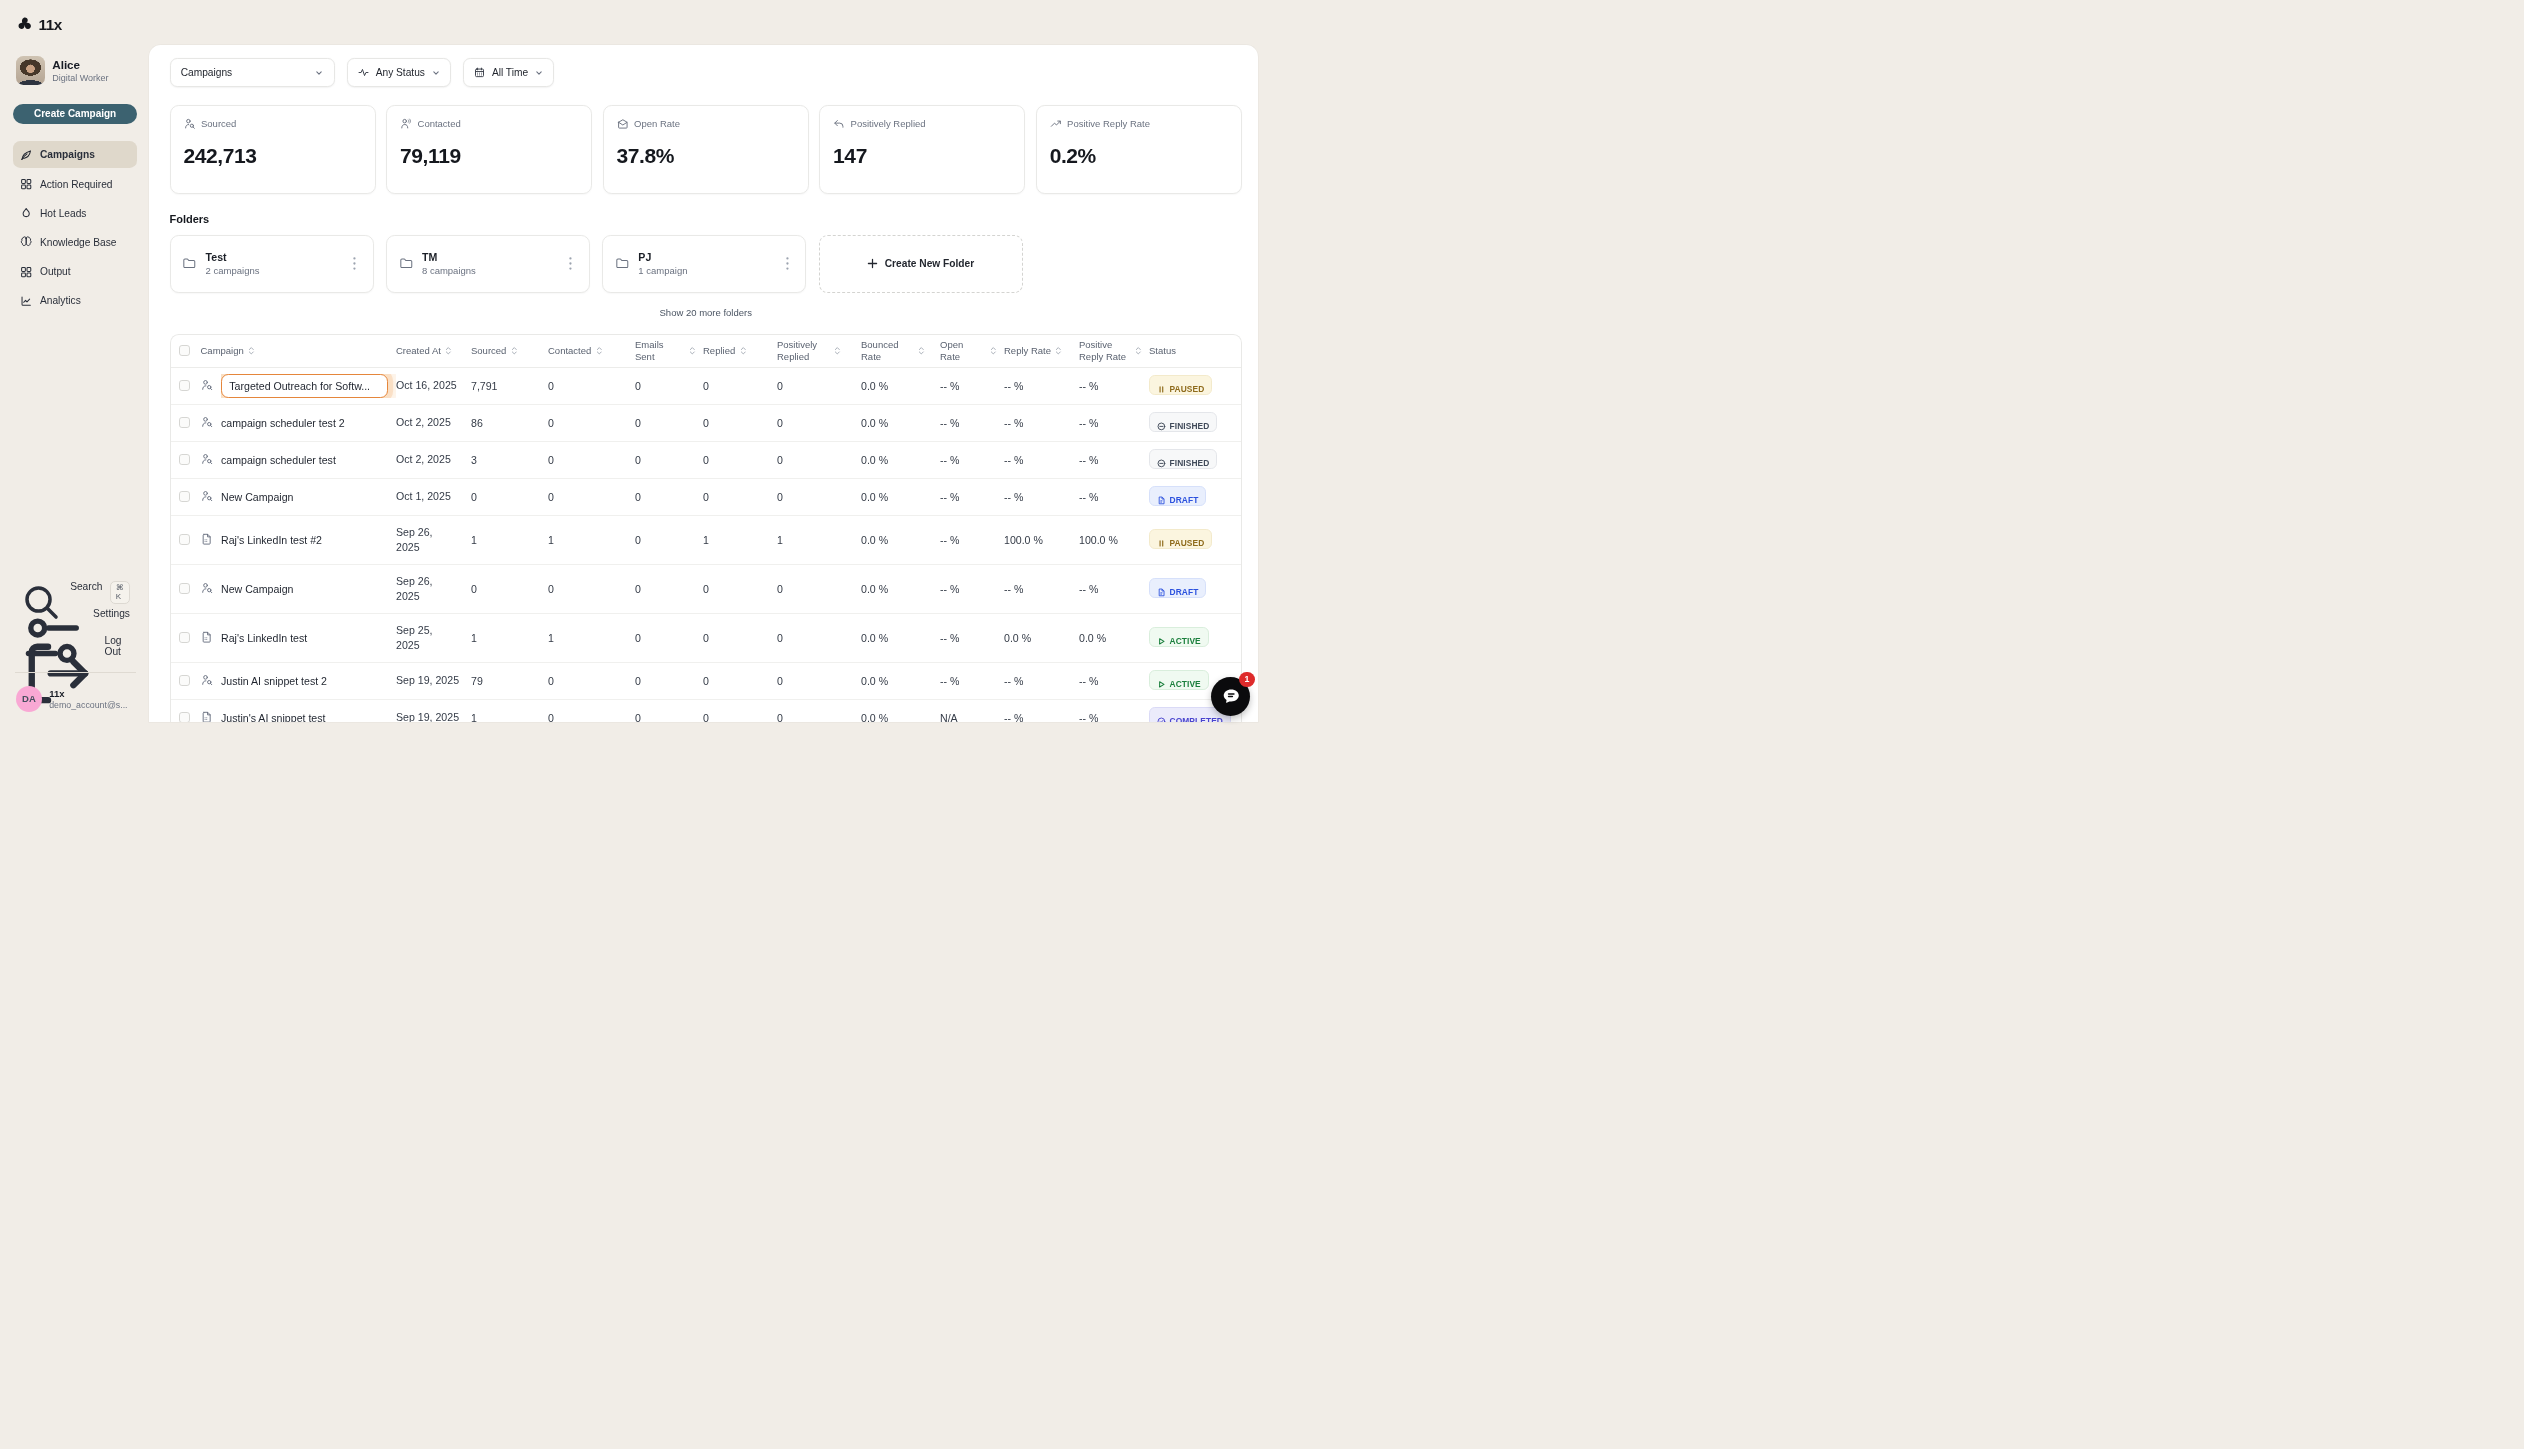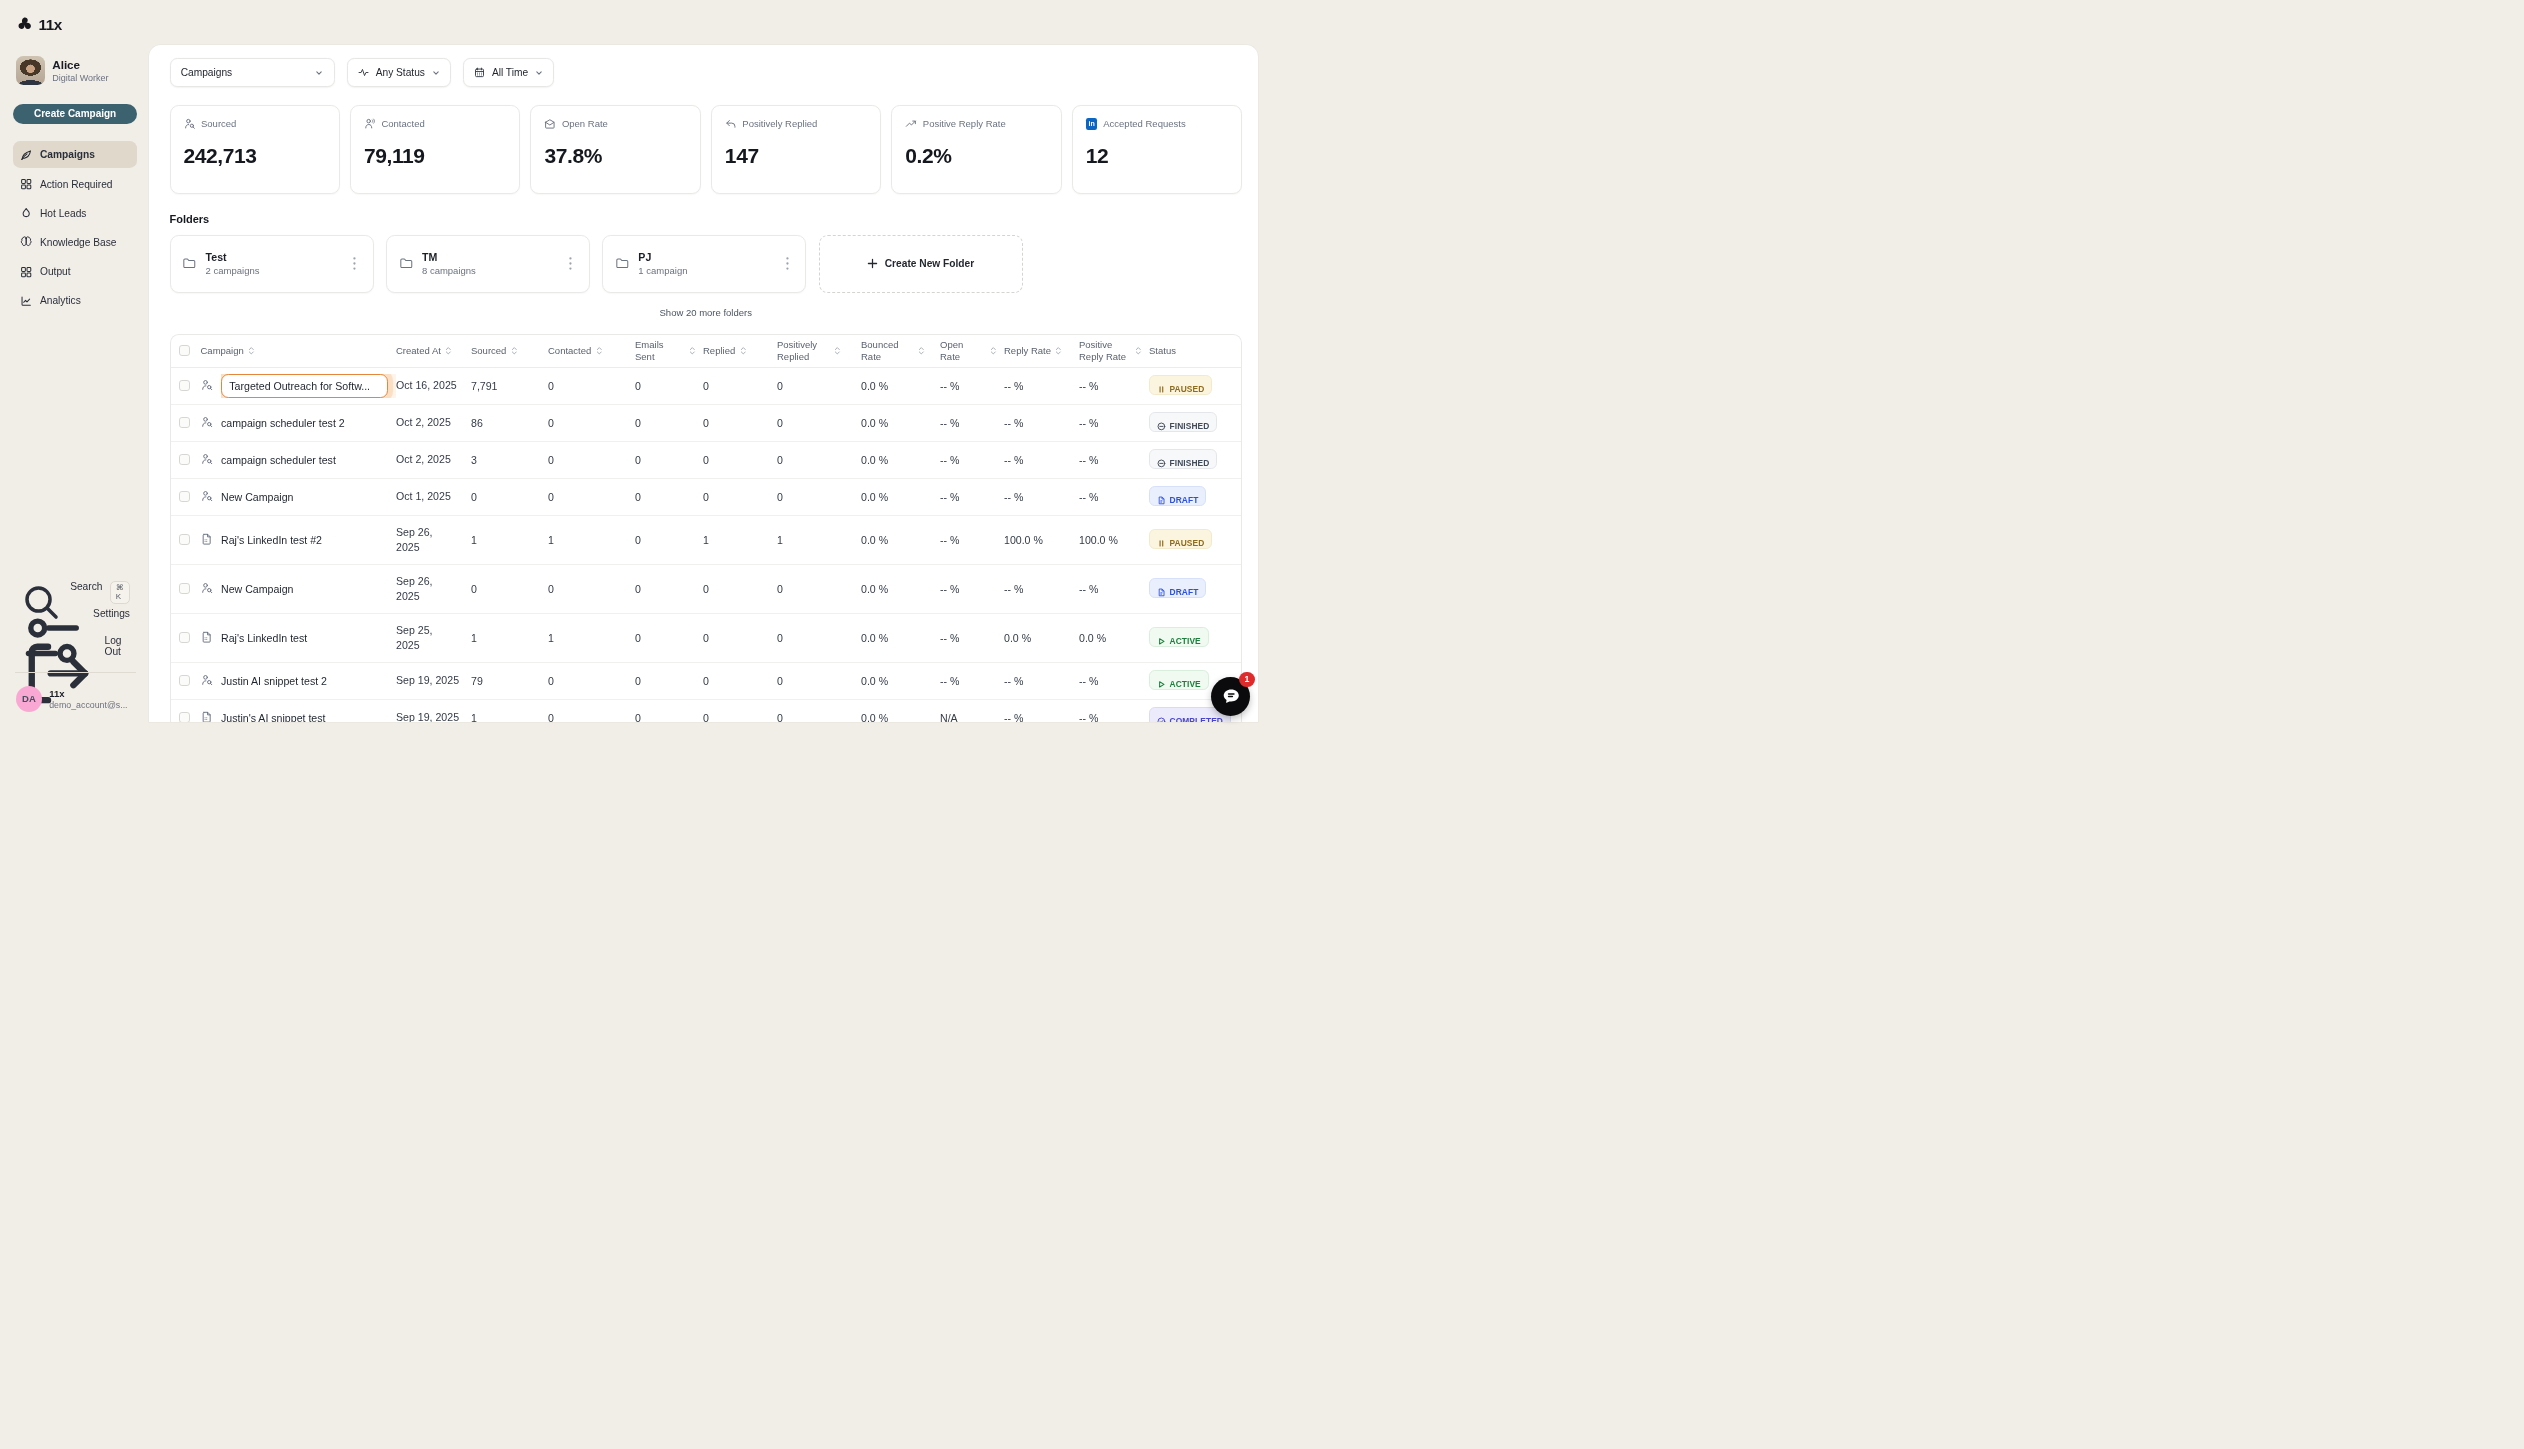--- a/index.html
+++ b/index.html
@@ -281,27 +281,20 @@
       <div class="stat-card">
         <div class="stat-top">
           <svg class="ico" viewBox="0 0 16 16" fill="none" stroke="#6B7280" stroke-width="1.3" stroke-linecap="round" stroke-linejoin="round">
               <path d="M1.8 11.4 6.2 7l2.6 2.6 5.4-5.4"></path>
               <path d="M10.6 4.2h3.6v3.6"></path>
             </svg>
           <span>Positive Reply Rate</span>
         </div>
         <div class="stat-value">0.2%</div>
       </div>
-      <div class="stat-card">
-        <div class="stat-top">
-          <span class="li-chip">in</span>
-          <span>Accepted Requests</span>
-        </div>
-        <div class="stat-value">12</div>
-      </div>
     </div>
 
     <div class="folders-heading">Folders</div>
 
     <div class="folders-row">
       <div class="folder-card">
         <svg class="folder-ico" viewBox="0 0 20 20" fill="none" stroke="#6B7280" stroke-width="1.4" stroke-linejoin="round">
             <path d="M2.5 5.6a1.5 1.5 0 0 1 1.5-1.5h3.4l1.8 2h6.8a1.5 1.5 0 0 1 1.5 1.5v6.8a1.5 1.5 0 0 1-1.5 1.5H4a1.5 1.5 0 0 1-1.5-1.5V5.6z"></path>
           </svg>
         <div>

